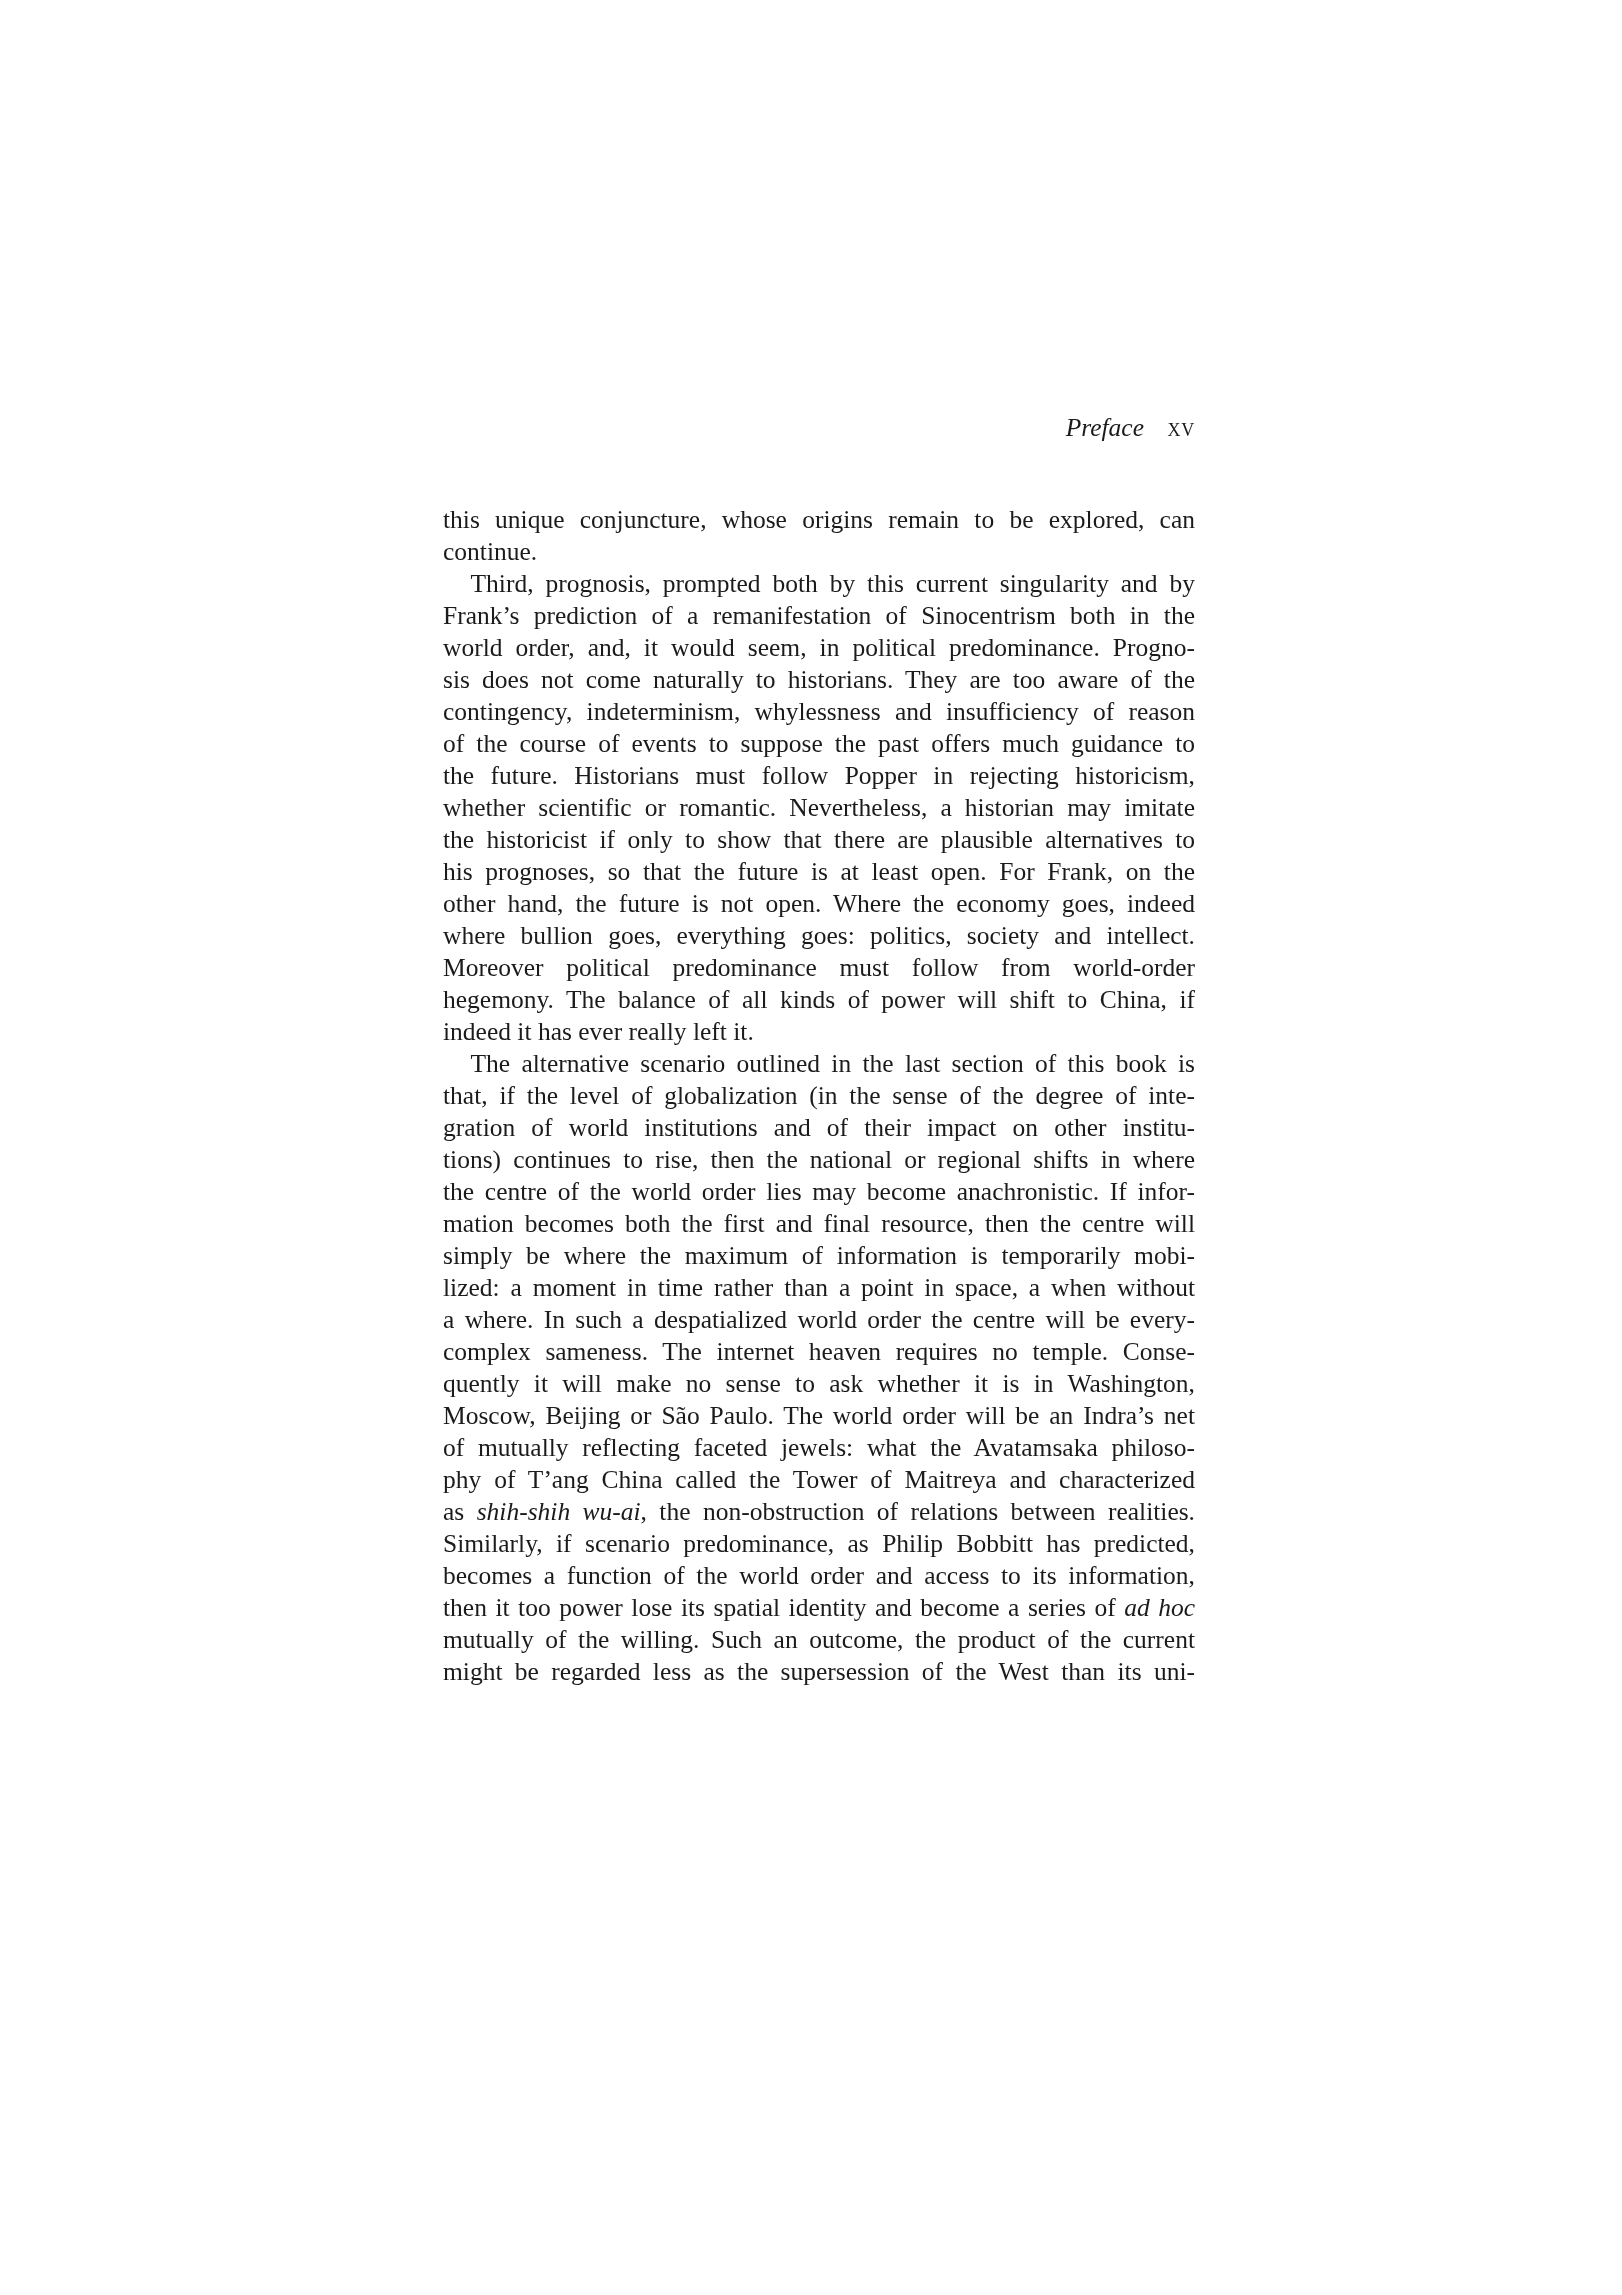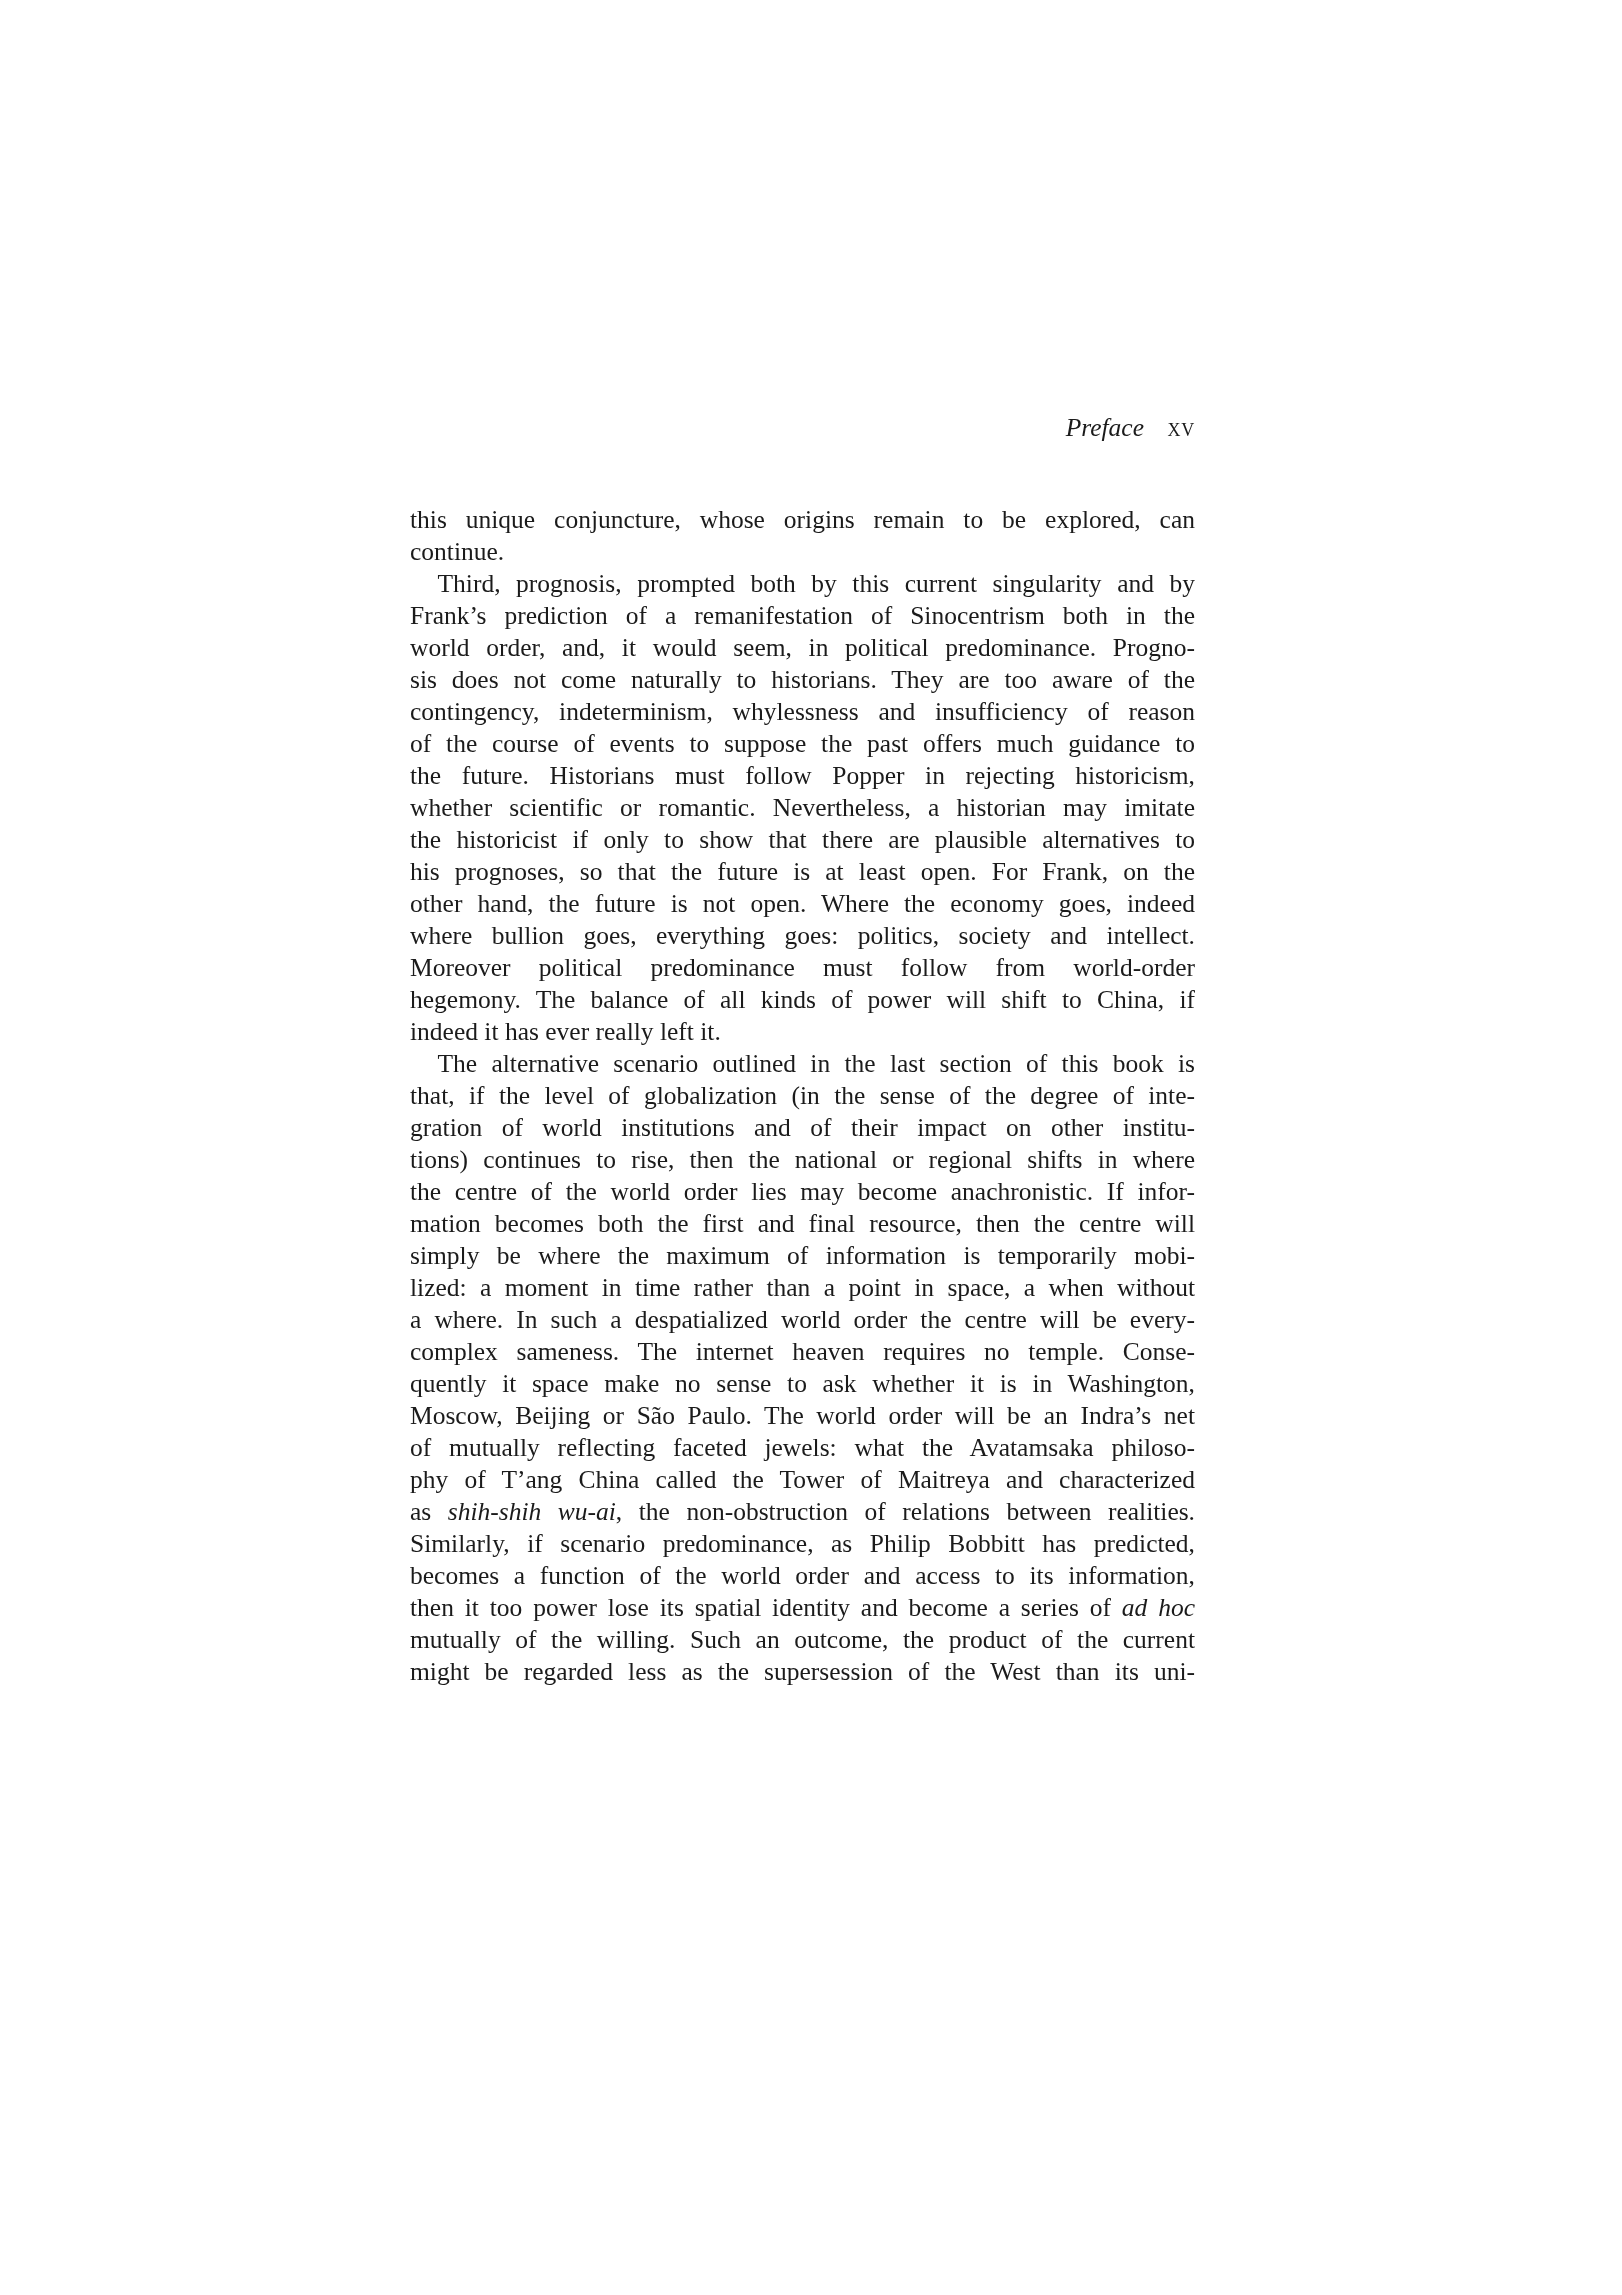--- a/index.html
+++ b/index.html
@@ -40,20 +40,21 @@
     left: 410px;
     top: 504px;
     width: 785px;
     font-size: 25.5px;
     line-height: 32px;
   }
   .line {
     text-align: justify;
     text-align-last: left;
     white-space: normal;
+    margin-left: 33px;
   }
   .line.j {
     text-align-last: justify;
   }
   .line.ind {
     text-indent: 27.5px;
   }
   .it {
     font-style: italic;
   }
@@ -86,21 +87,21 @@
       <div class="line j ind"><span>The alternative scenario outlined in the last section of this book is</span></div>
       <div class="line j"><span>that, if the level of globalization (in the sense of the degree of inte-</span></div>
       <div class="line j"><span>gration of world institutions and of their impact on other institu-</span></div>
       <div class="line j"><span>tions) continues to rise, then the national or regional shifts in where</span></div>
       <div class="line j"><span>the centre of the world order lies may become anachronistic. If infor-</span></div>
       <div class="line j"><span>mation becomes both the first and final resource, then the centre will</span></div>
       <div class="line j"><span>simply be where the maximum of information is temporarily mobi-</span></div>
       <div class="line j"><span>lized: a moment in time rather than a point in space, a when without</span></div>
       <div class="line j"><span>a where. In such a despatialized world order the centre will be every-</span></div>
       <div class="line j"><span>complex sameness. The internet heaven requires no temple. Conse-</span></div>
-      <div class="line j"><span>quently it space make no sense to ask whether it is in Washington,</span></div>
+      <div class="line j"><span>quently it will make no sense to ask whether it is in Washington,</span></div>
       <div class="line j"><span>Moscow, Beijing or São Paulo. The world order will be an Indra’s net</span></div>
       <div class="line j"><span>of mutually reflecting faceted jewels: what the Avatamsaka philoso-</span></div>
       <div class="line j"><span>phy of T’ang China called the Tower of Maitreya and characterized</span></div>
       <div class="line j"><span>as </span><span class="it">shih-shih wu-ai</span><span>, the non-obstruction of relations between realities.</span></div>
       <div class="line j"><span>Similarly, if scenario predominance, as Philip Bobbitt has predicted,</span></div>
       <div class="line j"><span>becomes a function of the world order and access to its information,</span></div>
       <div class="line j"><span>then it too power lose its spatial identity and become a series of </span><span class="it">ad hoc</span></div>
       <div class="line j"><span>mutually of the willing. Such an outcome, the product of the current</span></div>
       <div class="line j"><span>might be regarded less as the supersession of the West than its uni-</span></div>
     </div>

